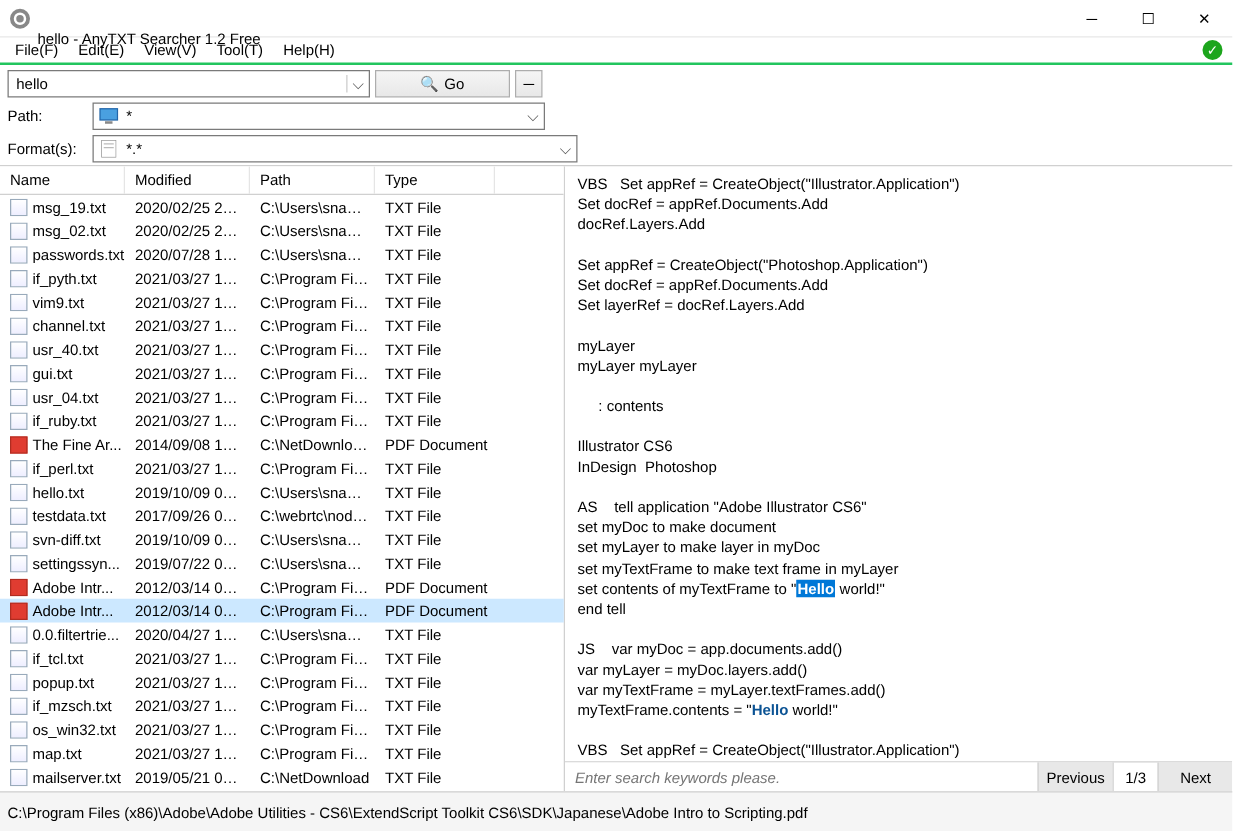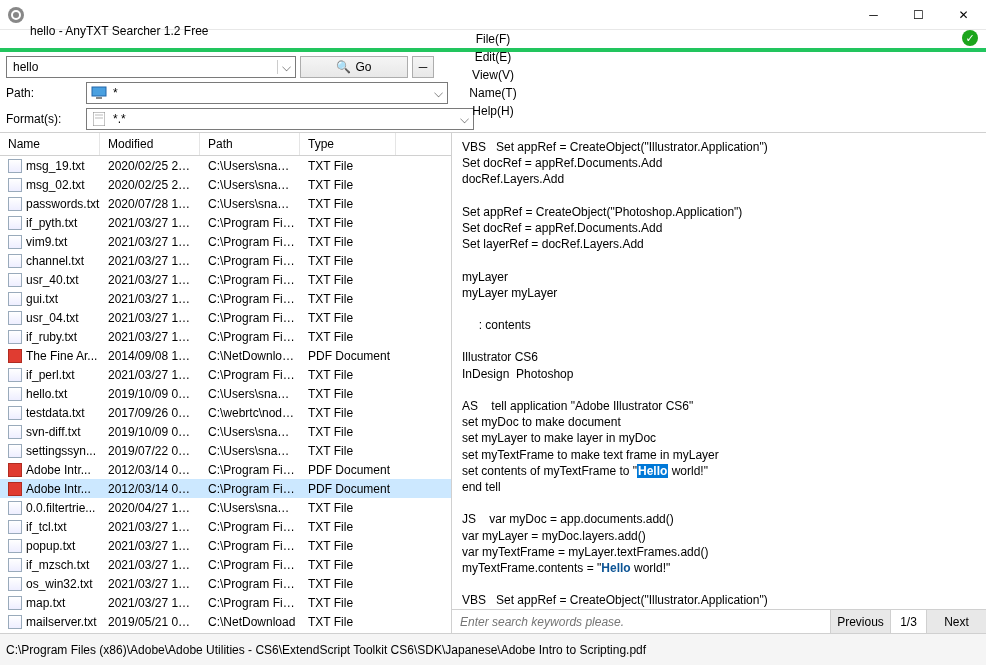--- a/index.html
+++ b/index.html
@@ -6,34 +6,34 @@
 body { width: 986px; height: 665px; background: #fff; display: flex; flex-direction: column; overflow: hidden; }
 
 
 .titlebar { height: 30px; display: flex; align-items: center; background: #fff; border-bottom: 1px solid #e8e8e8; }
 .titlebar .app-icon { width: 16px; height: 16px; margin: 0 6px 0 8px; background: #888; border-radius: 50%; position: relative; }
 .titlebar .app-icon::after { content:""; position:absolute; left:3px; top:3px; width:6px; height:6px; border:2px solid #fff; border-radius:50%; }
 .titlebar .title { flex: 1; color: #000; margin-top: 32px; }
 .titlebar .winbtn { width: 45px; height: 30px; display: flex; align-items: center; justify-content: center; color: #000; }
 
 
-.menubar { height: 22px; display: flex; align-items: center; padding: 0 4px; position: relative; border-bottom: 4px solid #22c55e; flex-direction: column; }
+.menubar { height: 22px; display: flex; align-items: center; padding: 0 4px; position: relative; border-bottom: 2px solid #22c55e; }
 .menubar .menuitem { padding: 2px 8px; color: #000; }
 .menubar .status-ok { position: absolute; right: 8px; width: 16px; height: 16px; background: #1ca51c; border-radius: 50%; display:flex; align-items:center; justify-content:center; color:#fff; font-size:11px; }
 
 
 .toolbar { padding: 4px 6px 2px 6px; display: flex; gap: 4px; align-items: center; }
 .search-wrap { flex: 1; border: 1px solid #7a7a7a; height: 22px; display: flex; align-items: center; background:#fff; max-width:290px; }
 .search-wrap input { flex: 1; border: none; outline: none; padding: 0 6px; background: transparent; }
 .search-wrap .dd { width: 18px; text-align: center; color: #555; border-left: 1px solid #ccc; }
 .go-btn { width: 108px; height: 22px; border: 1px solid #adadad; background: linear-gradient(#f5f5f5,#e8e8e8); display: flex; align-items: center; justify-content: center; gap: 4px; }
 .tool-btn { width: 22px; height: 22px; border: 1px solid #adadad; background: linear-gradient(#f5f5f5,#e8e8e8); display:flex; align-items:center; justify-content:center; }
 
 
-.filter-row { padding: 2px 6px; display: flex; align-items: center; gap: 24px; }
+.filter-row { padding: 2px 6px; display: flex; align-items: center; gap: 12px; }
 .filter-row .lbl { width: 56px; color: #000; }
 .path-combo { flex: 1; max-width: 362px; height: 22px; border: 1px solid #7a7a7a; display: flex; align-items: center; padding: 0 4px; gap: 6px; }
 .path-combo .dd { margin-left: auto; color: #555; }
 .fmt-combo { width: 388px; height: 22px; border: 1px solid #7a7a7a; display:flex; align-items:center; padding:0 4px; gap:6px; }
 .fmt-combo .dd { margin-left:auto; color:#555; }
 .lil-icon { width:16px; height:14px; display:inline-flex; align-items:center; justify-content:center; }
 
 
 .main { flex: 1; display: flex; overflow: hidden; border-top: 1px solid #d0d0d0; }
 .left-pane { width: 452px; display: flex; flex-direction: column; overflow: hidden; border-right: 1px solid #d0d0d0; }
@@ -79,21 +79,21 @@
   <span class="title">hello - AnyTXT Searcher 1.2 Free</span>
   <div class="winbtn">─</div>
   <div class="winbtn">☐</div>
   <div class="winbtn winclose">✕</div>
 </div>
 
 <div class="menubar">
   <span class="menuitem">File(F)</span>
   <span class="menuitem">Edit(E)</span>
   <span class="menuitem">View(V)</span>
-  <span class="menuitem">Name(T)</span>
+  <span class="menuitem">Tool(T)</span>
   <span class="menuitem">Help(H)</span>
   <span class="status-ok">✓</span>
 </div>
 
 <div class="toolbar">
   <div class="search-wrap">
     <input value="hello" style="">
     <span class="dd">⌵</span>
   </div>
   <div class="go-btn">

